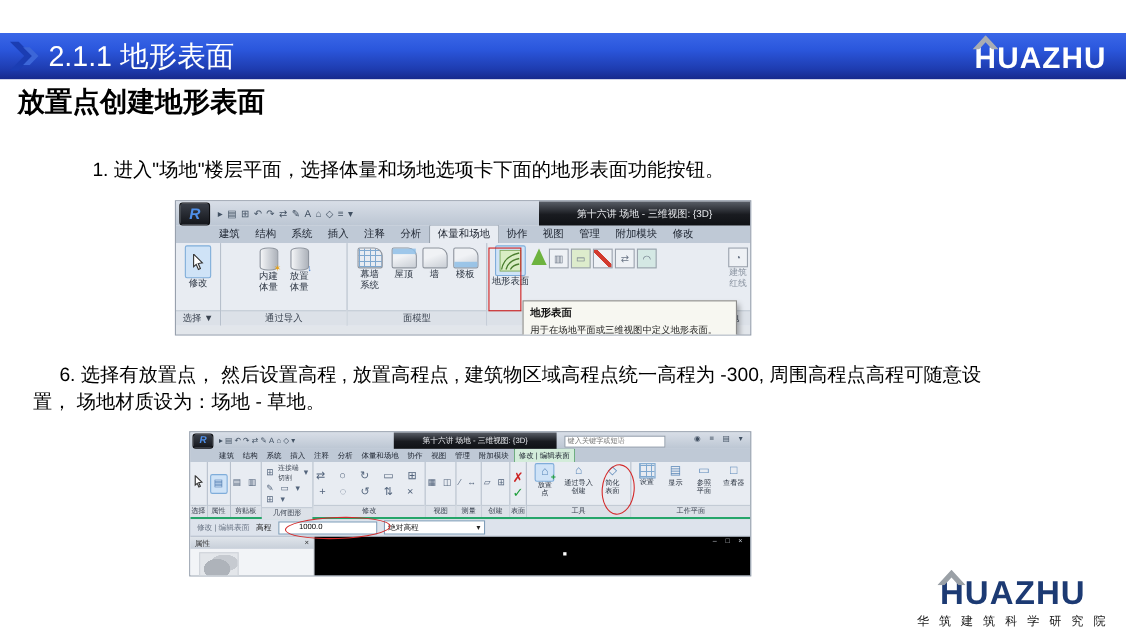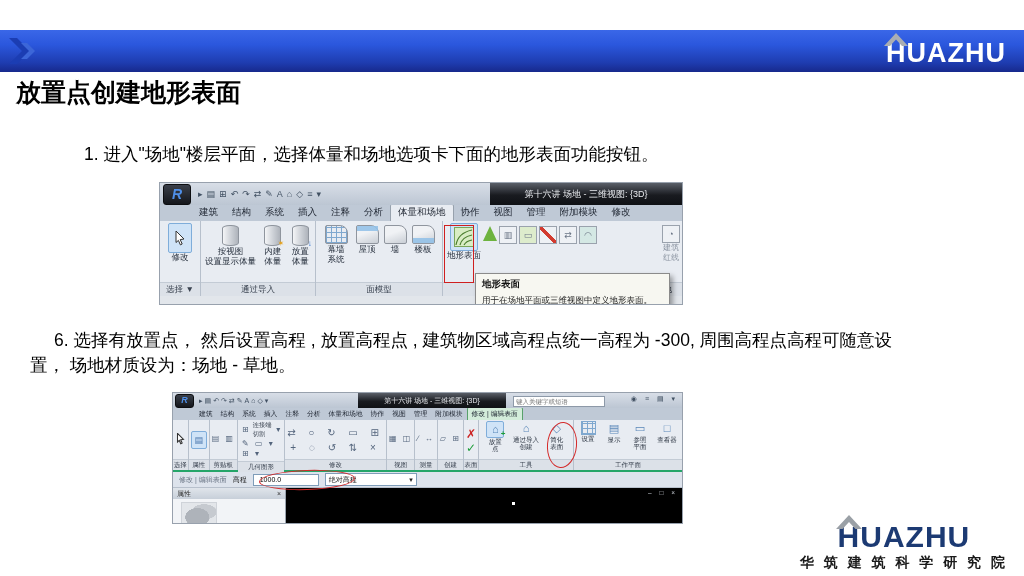--- a/index.html
+++ b/index.html
@@ -94,21 +94,21 @@
   .gl{color:#53647c;letter-spacing:2px;font-size:8px;line-height:1.3;white-space:nowrap;}
   .s2big{display:flex;flex-direction:column;align-items:center;width:30px;font-size:6.5px;
        line-height:1.15;color:#2a3340;text-align:center;}
   .s2big .ic{width:16px;height:15px;position:relative;font-size:11px;color:#5a87b8;}
   .plus-badge{position:absolute;right:-2px;bottom:-1px;font-size:8px;color:#1d9e3a;font-weight:bold;}
   .xmark{color:#cc2222;font-size:12px;font-weight:bold;line-height:1;}
   .vmark{color:#1d9e3a;font-size:12px;font-weight:bold;line-height:1;}
   .optbar{height:15px;background:#dde3ec;display:flex;align-items:center;gap:6px;
        padding-left:6px;font-size:7px;color:#222;position:relative;border-bottom:1px solid #b7c0cc;}
   .mode-label{color:#6b7686;}
-  .elev-input{width:52px;height:10px;font-size:7px;border:1px solid #7f9db9;padding:0 6px;}
+  .elev-input{width:52px;height:10px;font-size:7px;border:1px solid #7f9db9;padding:0 18px;}
   .dropdown{width:84px;height:11px;background:#fff;border:1px solid #7f9db9;font-size:7px;
        display:flex;justify-content:space-between;align-items:center;padding:0 3px;color:#222;}
   .bottom2{display:flex;height:36px;}
   .props{width:112px;background:#eef1f5;border-right:1px solid #9aa3ae;display:flex;flex-direction:column;}
   .props-head{height:11px;background:linear-gradient(#e0e5eb,#c7cfd9);font-size:7px;color:#333;
        display:flex;justify-content:space-between;align-items:center;padding:0 4px;}
   .props-body{flex:1;background:#f2f4f7;position:relative;}
   .blob{position:absolute;left:8px;top:3px;width:34px;height:22px;background:
        radial-gradient(ellipse at 45% 65%,#aeb3ba 0 45%,transparent 46%),
        radial-gradient(ellipse at 65% 40%,#c6cad0 0 40%,transparent 41%),#e3e6ea;
@@ -119,32 +119,33 @@
 
   
   .anno-rect{border:1px solid #cf1f1f;}
   .anno-ellipse{border:1.5px solid #d42a2a;border-radius:50%;}
 
   
   .footer-logo{position:absolute;right:16px;bottom:4px;text-align:center;}
   .fl-row{position:relative;display:inline-block;}
   .fl-chev{position:absolute;left:-2px;top:-7px;}
   .fl-text{font-size:30px;font-weight:bold;color:#1c3a73;letter-spacing:1px;line-height:1;}
-  .fl-sub{font-size:14px;color:#1a1a1a;letter-spacing:3px;margin-top:2px;font-weight:700;}
+  .fl-sub{font-size:11px;color:#1a1a1a;letter-spacing:3px;margin-top:2px;font-weight:400;}
 </style>
 </head>
 <body>
 
 <div class="header-bar">
   <span class="chev-deco">
     <svg width="34" height="28" viewBox="0 0 34 28">
       <path d="M1 1 L14 14 L1 27 L9 27 L22 14 L9 1 Z" fill="#1b3db3"></path>
       <path d="M13 6 L21 14 L13 22 L19 22 L27 14 L19 6 Z" fill="#3c66d8"></path>
     </svg>
   </span>
+  <span class="header-title">2.1.1  地形表面</span>
   <span class="hz">
     <span class="hz-chev">
       <svg width="24" height="13" viewBox="0 0 24 13">
           <path d="M0 13 L12 0 L24 13 L18 13 L12 6.5 L6 13 Z" fill="#a9adb3"></path>
         </svg>
     </span>
     <span class="hz-text">HUAZHU</span>
   </span>
 </div>
 
@@ -208,27 +209,20 @@
               </svg>
           </span>
           <span>修改</span>
         </div>
       </div>
       <div class="rlabel">选择 ▼</div>
     </div>
 
     <div class="rpanel" style="width:114px;">
       <div class="rbody">
-        <div class="bigbtn" style="width:56px;">
-          <span class="ic" style="height:24px;">
-              <span class="cyl"></span>
-            </span>
-          <span>按视图</span>
-          <span>设置显示体量</span>
-        </div>
         <div class="bigbtn" style="width:26px;">
           <span class="ic" style="height:24px;">
             <span class="cyl">
                 <span class="badge" style="color:#e6a21a;">✶</span>
               </span>
           </span>
           <span>内建</span>
           <span>体量</span>
         </div>
         <div class="bigbtn" style="width:26px;">

